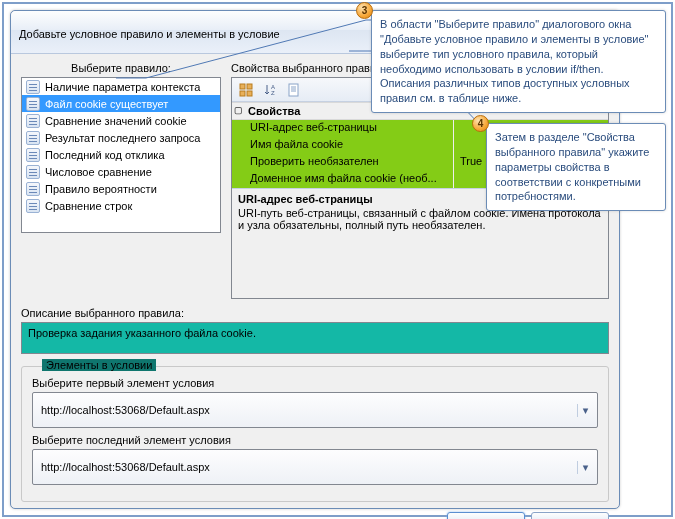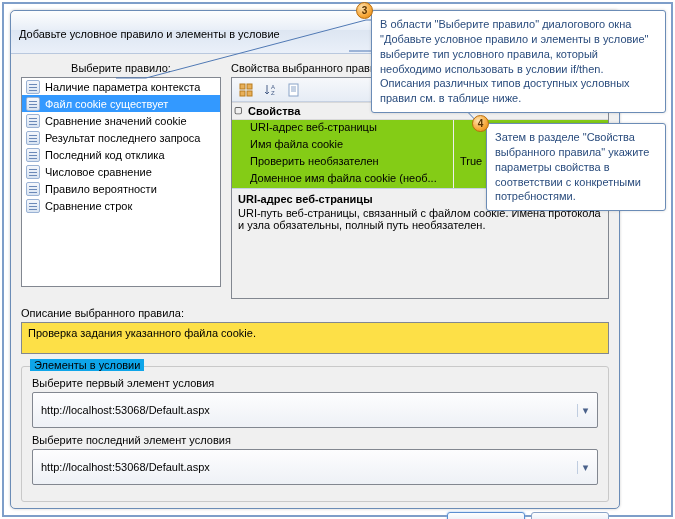--- a/index.html
+++ b/index.html
@@ -61,21 +61,21 @@
   }
   .wbtn.close svg { stroke: #fff; stroke-width: 2; }
   .body { padding: 8px 10px 10px; }
   .row { display: flex; gap: 10px; }
   .col-left { width: 200px; text-align: center; }
   .col-right { flex: 1; }
   .lbl { color: #000; margin-bottom: 3px; display: block; }
   .listbox {
     border: 1px solid #828790;
     background: #fff;
-    height: 210px;
+    height: 156px;
     overflow: hidden;
   }
   .li {
     display: flex;
     align-items: center;
     gap: 5px;
     padding: 2px 4px;
     height: 17px;
     cursor: default;
   }
@@ -123,36 +123,36 @@
     padding: 4px 6px;
     font-size: 11px;
     flex: 1;
   }
   .descbox .dt { font-weight: bold; margin-bottom: 2px; }
   .descarea { margin-top: 8px; }
   .descarea textarea {
     width: 100%;
     height: 32px;
     border: 1px solid #828790;
-    background: #fde047;
+    background: #14b8a6;
     font: inherit;
     padding: 4px 6px;
     resize: none;
   }
   .group {
     border: 1px solid #c9c9c9;
     border-radius: 3px;
     margin-top: 10px;
     padding: 10px 10px 10px;
     position: relative;
   }
   .group .legend {
     position: absolute;
-    top: -8px; left: 8px;
-    background: #0ea5e9;
+    top: -8px; left: 20px;
+    background: #0f766e;
     padding: 0 4px;
   }
   .combo {
     width: 100%;
     height: 36px;
     border: 1px solid #828790;
     background: linear-gradient(#fdfdfe,#eef1f6);
     border-radius: 2px;
     display: flex;
     align-items: center;

